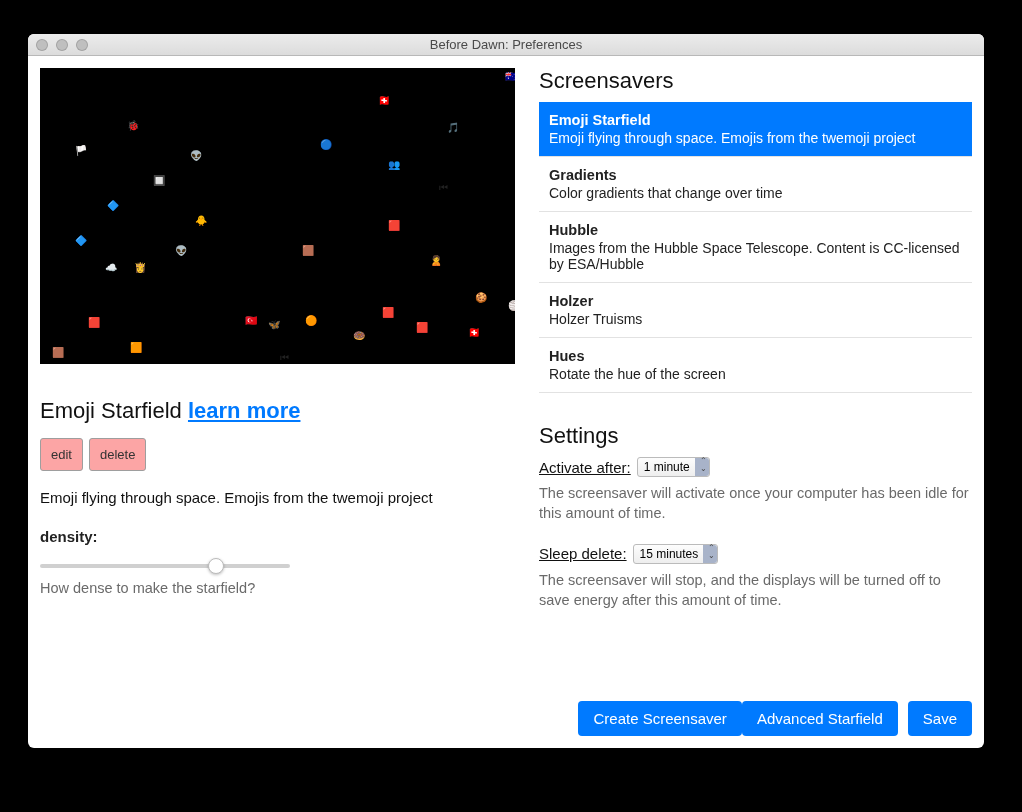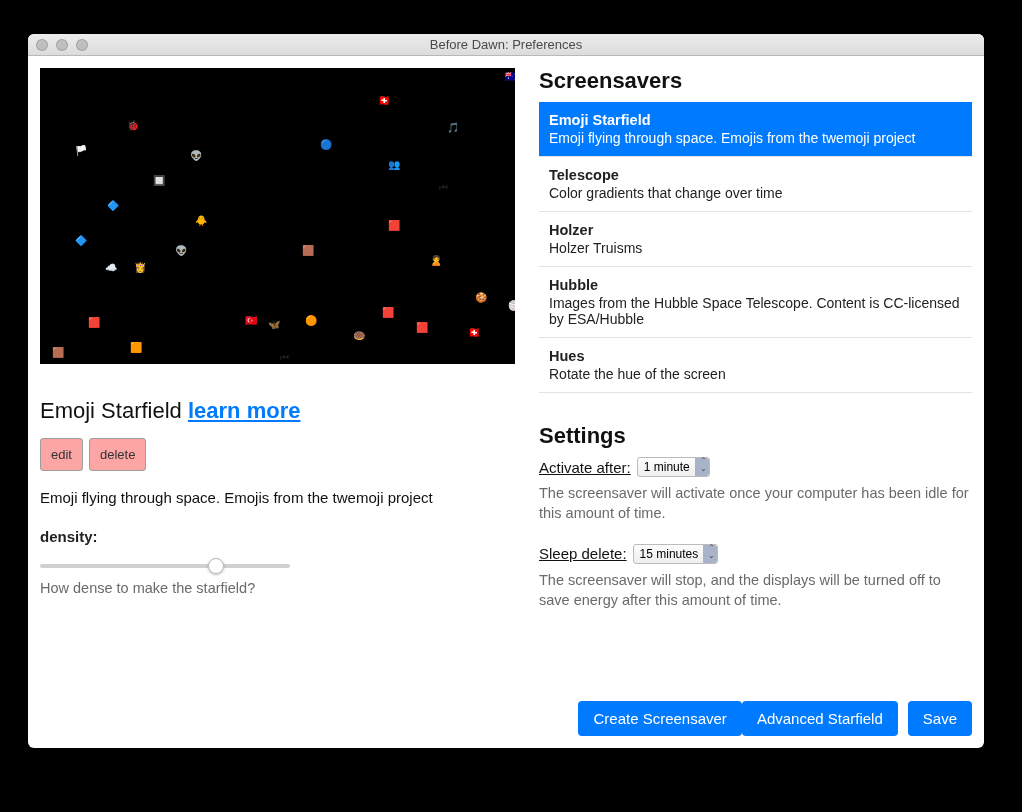--- a/index.html
+++ b/index.html
@@ -76,21 +76,21 @@
       line-height: 1;
     }
     .right-col {
       flex: 1;
       display: flex;
       flex-direction: column;
       overflow: hidden;
     }
     h2 {
       font-size: 22px;
-      font-weight: 700;
+      font-weight: 400;
       margin: 0 0 8px 0;
       color: #111;
     }
     h2.section-title {
       margin-top: 0;
     }
     .saver-list {
       flex: 0 0 auto;
       max-height: 300px;
       overflow-y: auto;
@@ -320,30 +320,30 @@
     </div>
 
     <div class="right-col">
       <h2 class="section-title">Screensavers</h2>
       <div class="saver-list" id="saver-list">
           <div class="saver-item selected">
             <div class="saver-item-name">Emoji Starfield</div>
             <div class="saver-item-desc">Emoji flying through space. Emojis from the twemoji project</div>
           </div>
           <div class="saver-item">
-            <div class="saver-item-name">Telescope</div>
+            <div class="saver-item-name">Gradients</div>
             <div class="saver-item-desc">Color gradients that change over time</div>
+          </div>
+          <div class="saver-item">
+            <div class="saver-item-name">Hubble</div>
+            <div class="saver-item-desc">Images from the Hubble Space Telescope. Content is CC-licensed by ESA/Hubble</div>
           </div>
           <div class="saver-item">
             <div class="saver-item-name">Holzer</div>
             <div class="saver-item-desc">Holzer Truisms</div>
-          </div>
-          <div class="saver-item">
-            <div class="saver-item-name">Hubble</div>
-            <div class="saver-item-desc">Images from the Hubble Space Telescope. Content is CC-licensed by ESA/Hubble</div>
           </div>
           <div class="saver-item">
             <div class="saver-item-name">Hues</div>
             <div class="saver-item-desc">Rotate the hue of the screen</div>
           </div>
         </div>
 
       <div class="settings-block">
         <h2>Settings</h2>
 

